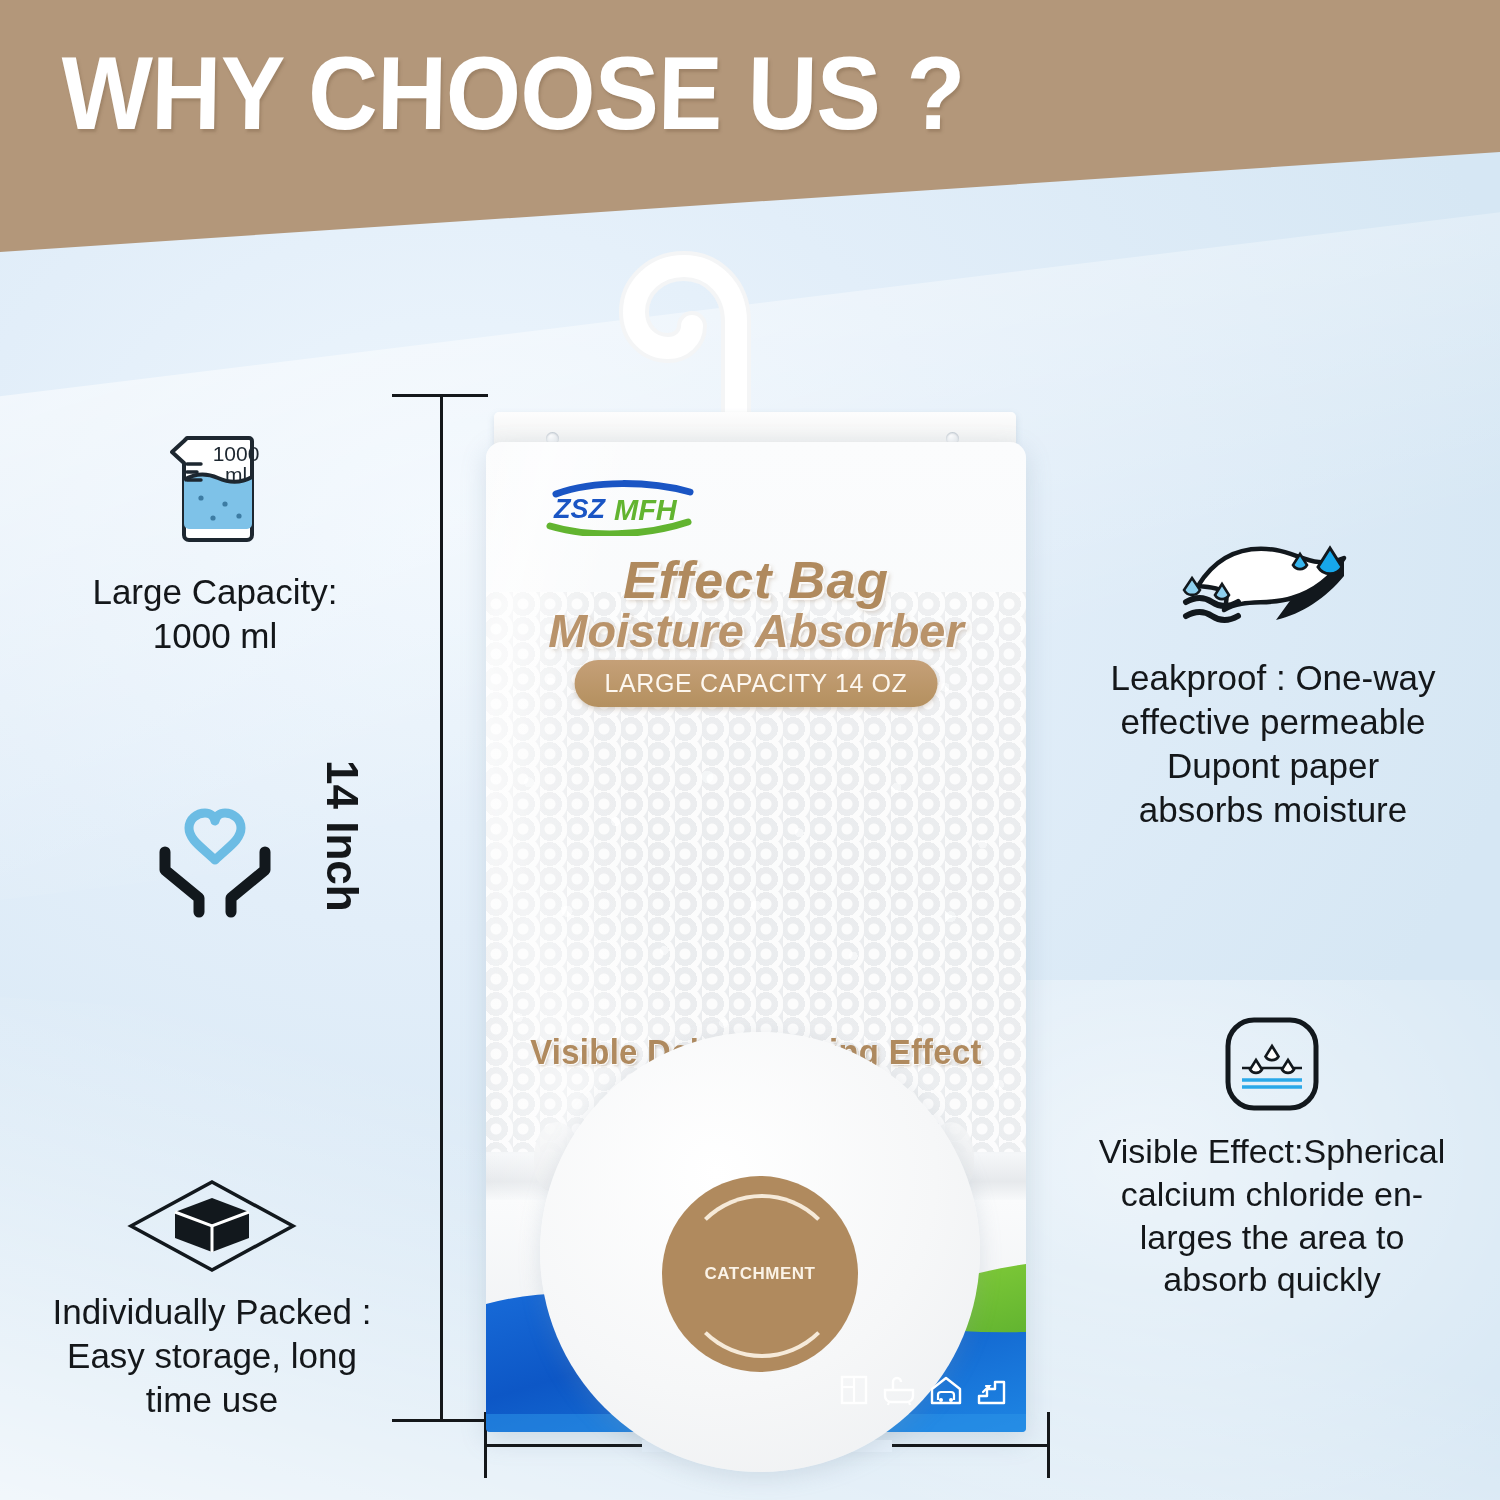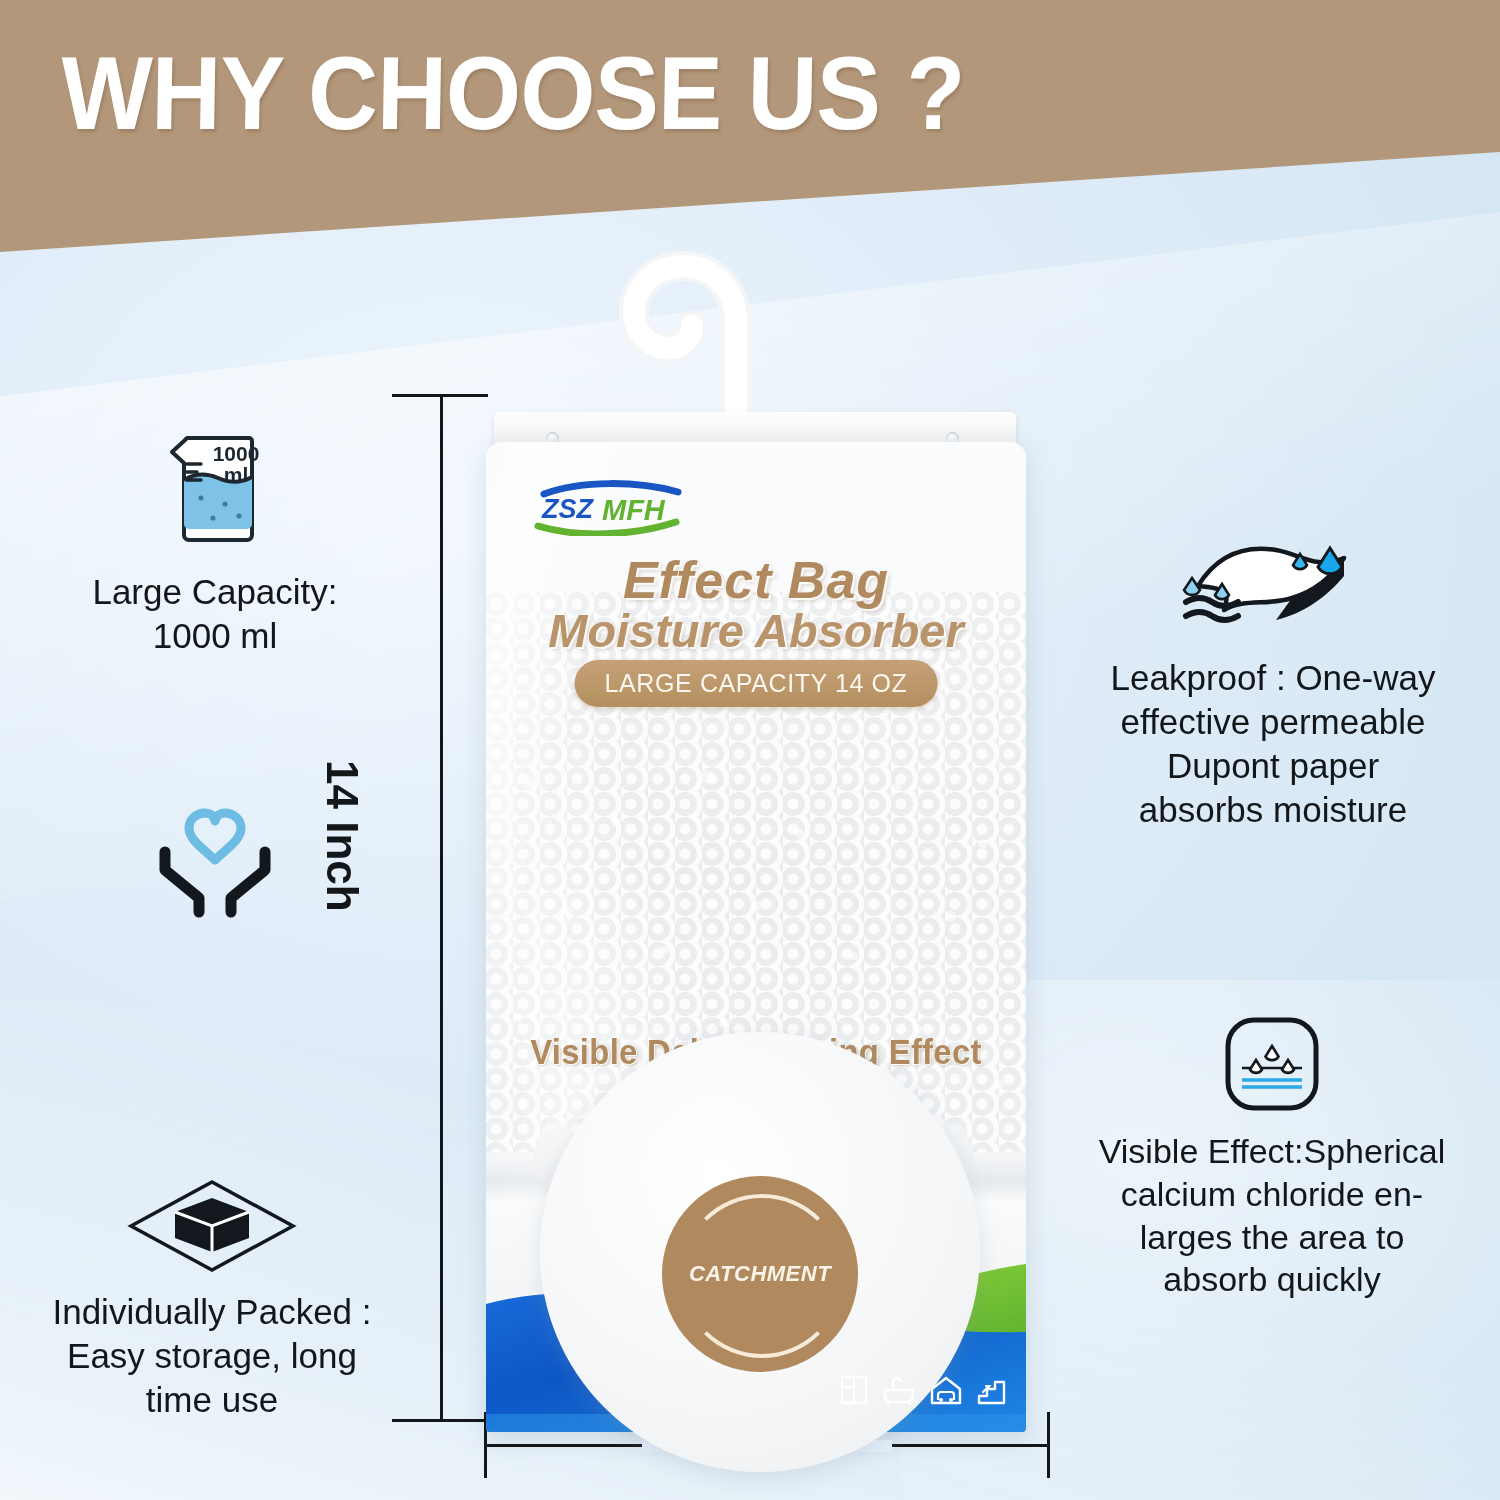--- a/index.html
+++ b/index.html
@@ -39,21 +39,21 @@
     letter-spacing:-1px;
     font-family:"Liberation Sans","DejaVu Sans",sans-serif;
     transform:scaleX(0.93) skewX(-1deg);
     transform-origin:left top;
     white-space:nowrap;
     text-shadow:2px 3px 3px rgba(120,95,70,.35);
   }
 
   
   .feature{position:absolute;text-align:center;}
-  .feature .ficon{display:flex;align-items:flex-end;justify-content:center;height:auto;margin-bottom:14px;font-weight:bold;}
+  .feature .ficon{display:flex;align-items:flex-end;justify-content:center;height:auto;margin-bottom:14px;}
   .feature .ftext{
     color:#14171a;font-size:35px;line-height:1.26;
     font-family:"Liberation Sans","DejaVu Sans",sans-serif;
     white-space:pre-line;
   }
   #feat-capacity{left:20px;top:424px;width:390px;}
   #feat-easy{left:20px;top:808px;width:390px;}
   #feat-packed{left:2px;top:1176px;width:420px;}
   #feat-leak{left:1048px;top:536px;width:450px;}
   #feat-visible{left:1046px;top:1016px;width:452px;}
@@ -122,21 +122,21 @@
   }
   
   #film{
     position:absolute;inset:0;pointer-events:none;
     background:
       linear-gradient(105deg, rgba(255,255,255,0) 0%, rgba(255,255,255,.55) 8%, rgba(255,255,255,0) 20%),
       linear-gradient(255deg, rgba(255,255,255,0) 60%, rgba(255,255,255,.42) 78%, rgba(255,255,255,0) 92%);
   }
   
   #label{position:absolute;left:0;top:20px;width:540px;z-index:6;}
-  #logo{position:absolute;left:40px;top:18px;width:165px;height:56px;}
+  #logo{position:absolute;left:52px;top:18px;width:165px;height:56px;}
   #ptitle1{
     position:absolute;left:0;right:0;top:88px;text-align:center;
     font-size:52px;font-weight:bold;font-style:italic;
     color:#b08a5e;letter-spacing:1px;
     text-shadow:2px 2px 0 rgba(255,255,255,.85), 3px 3px 4px rgba(150,120,85,.3);
     white-space:nowrap;
   }
   #ptitle2{
     position:absolute;left:0;right:0;top:142px;text-align:center;
     font-size:46px;font-weight:bold;font-style:italic;
@@ -203,21 +203,21 @@
     display:flex;align-items:center;justify-content:center;
   }
   #catch-inner{
     position:absolute;left:18px;top:18px;width:156px;height:156px;border-radius:50%;
     border:4px solid #f6ead9;
     border-left-color:transparent;border-right-color:transparent;
     transform:rotate(0deg);
   }
   #catch-text{
     position:relative;z-index:3;color:#fbf3e7;
-    font-size:22px;font-weight:bold;font-style:italic;letter-spacing:.5px;
+    font-size:17px;font-weight:bold;letter-spacing:.5px;
   }
   
   #banner{
     position:absolute;left:0;bottom:0;width:540px;height:168px;z-index:5;overflow:hidden;
   }
   #icons-row{position:absolute;right:18px;bottom:26px;display:flex;gap:13px;z-index:9;}
 
   
   #dim-v{position:absolute;left:440px;top:394px;width:2px;height:1028px;}
   #dim-v .vline{position:absolute;left:0;top:0;width:3px;height:1028px;background:#14171a;}

